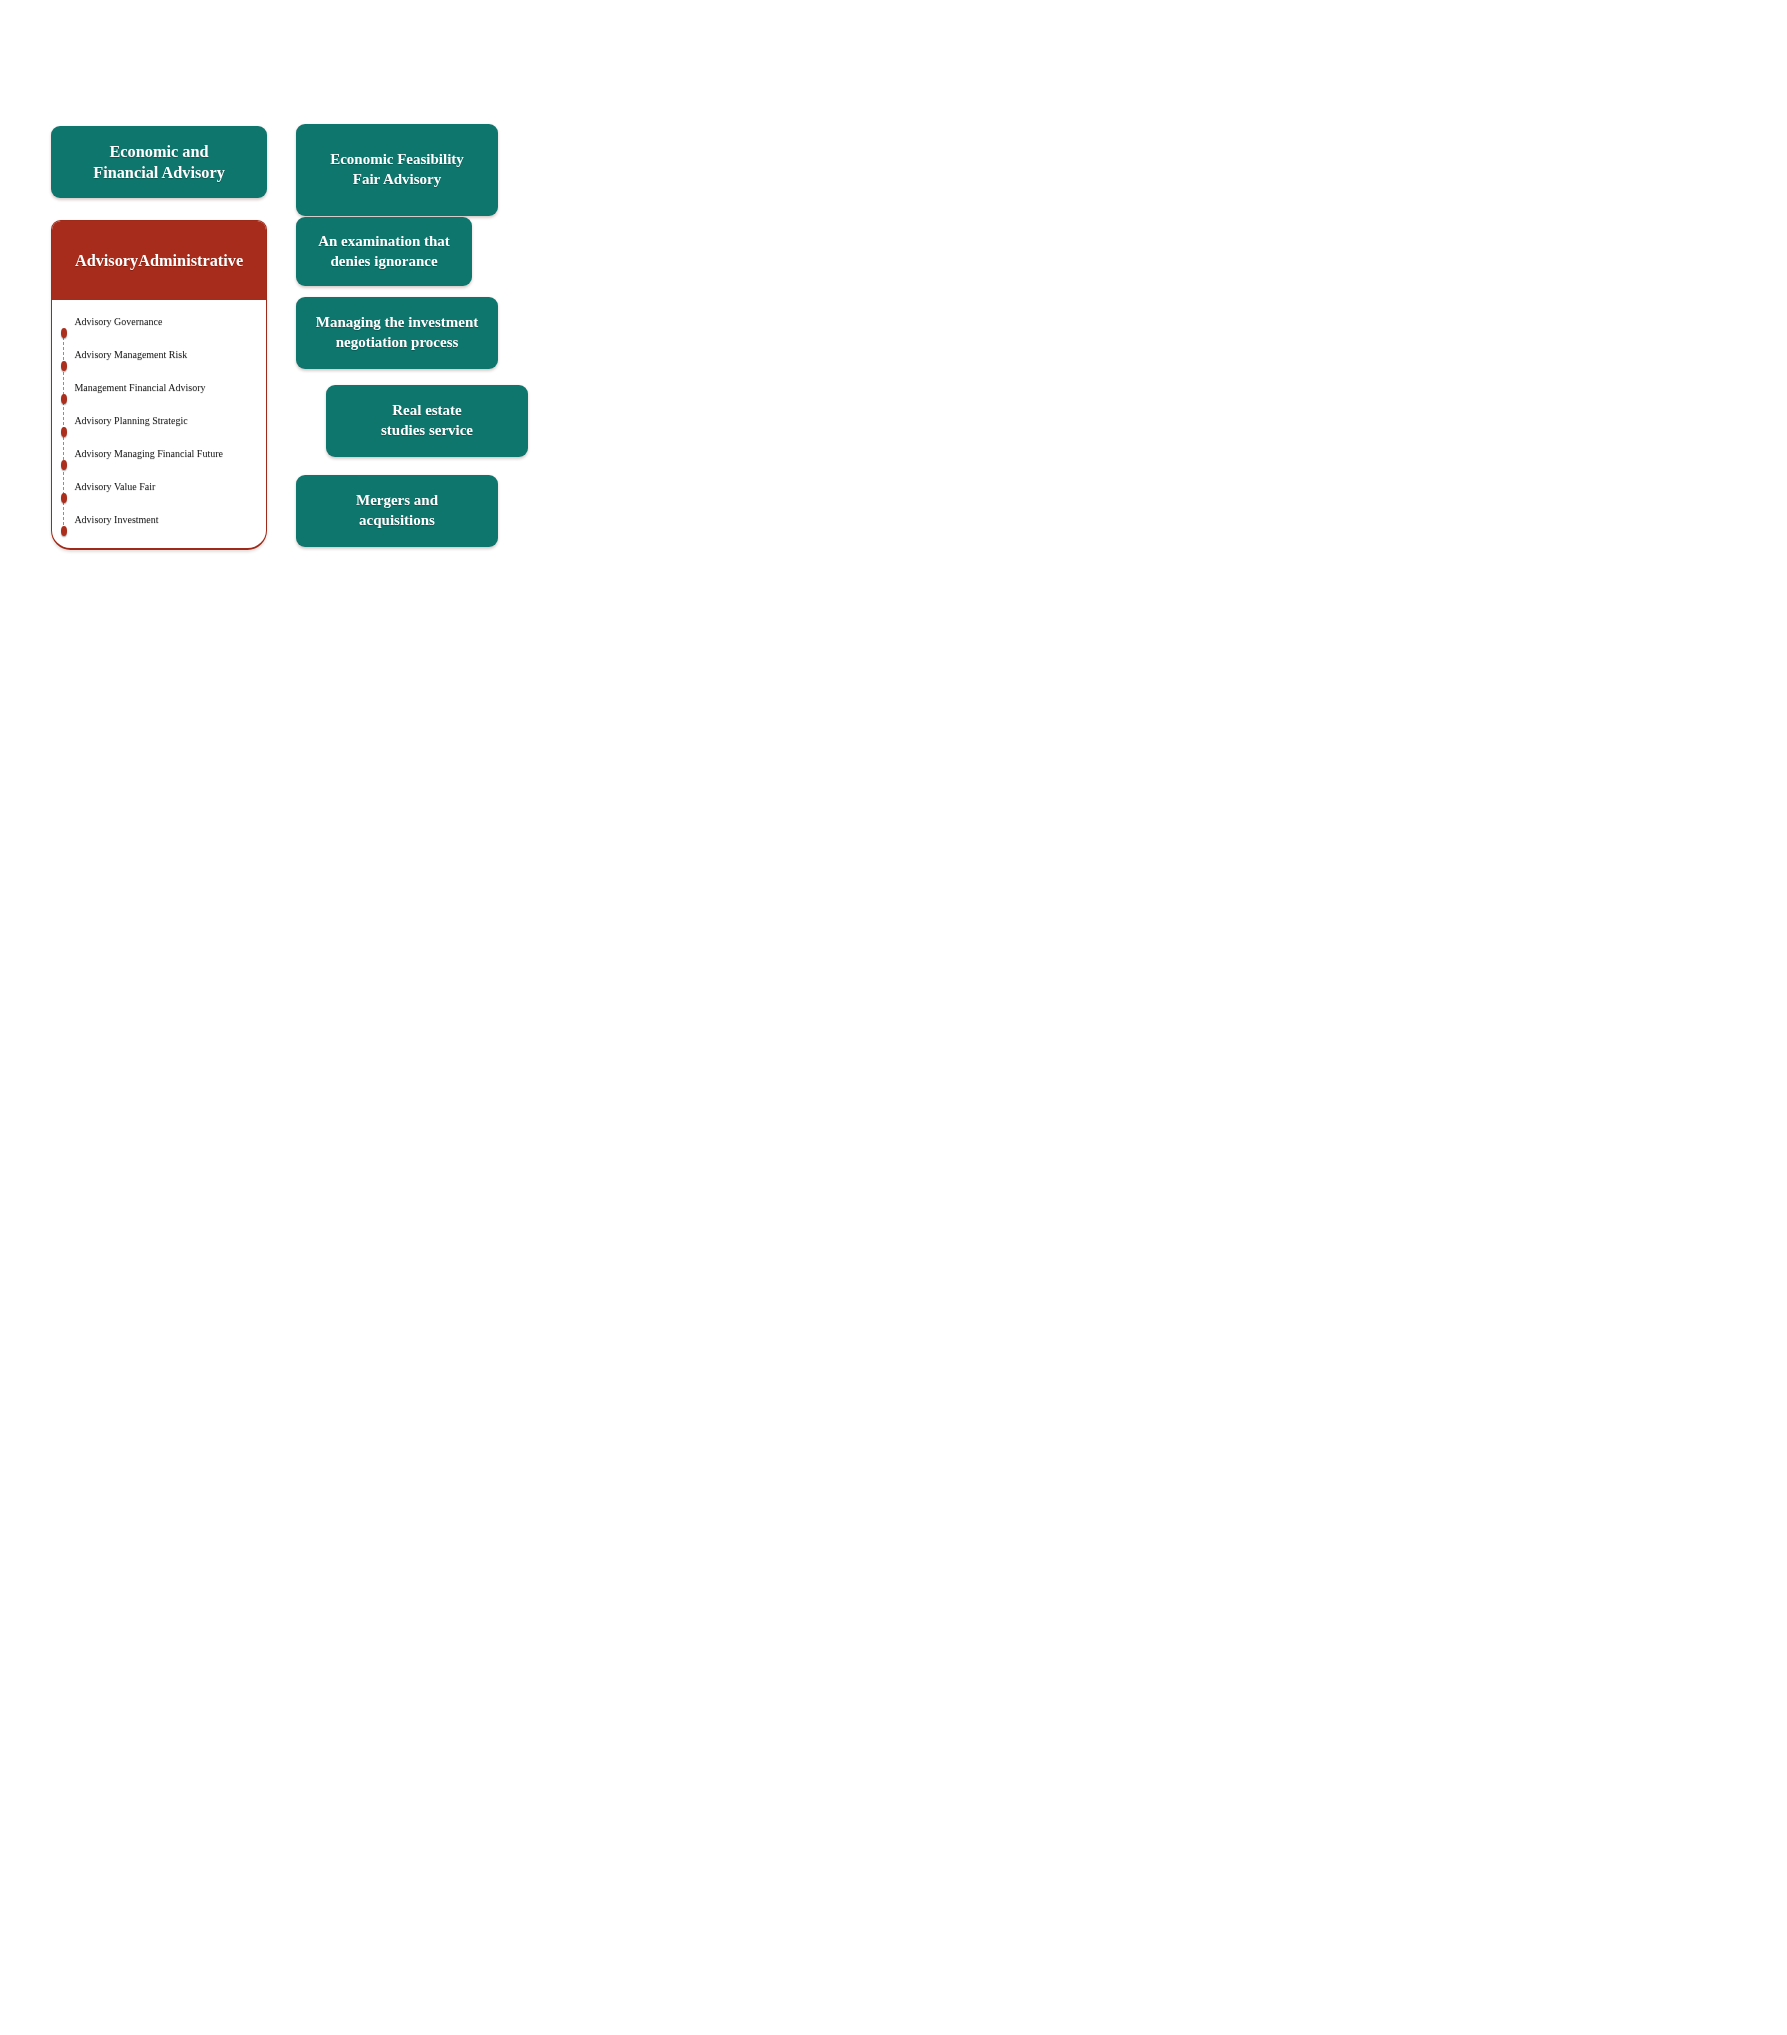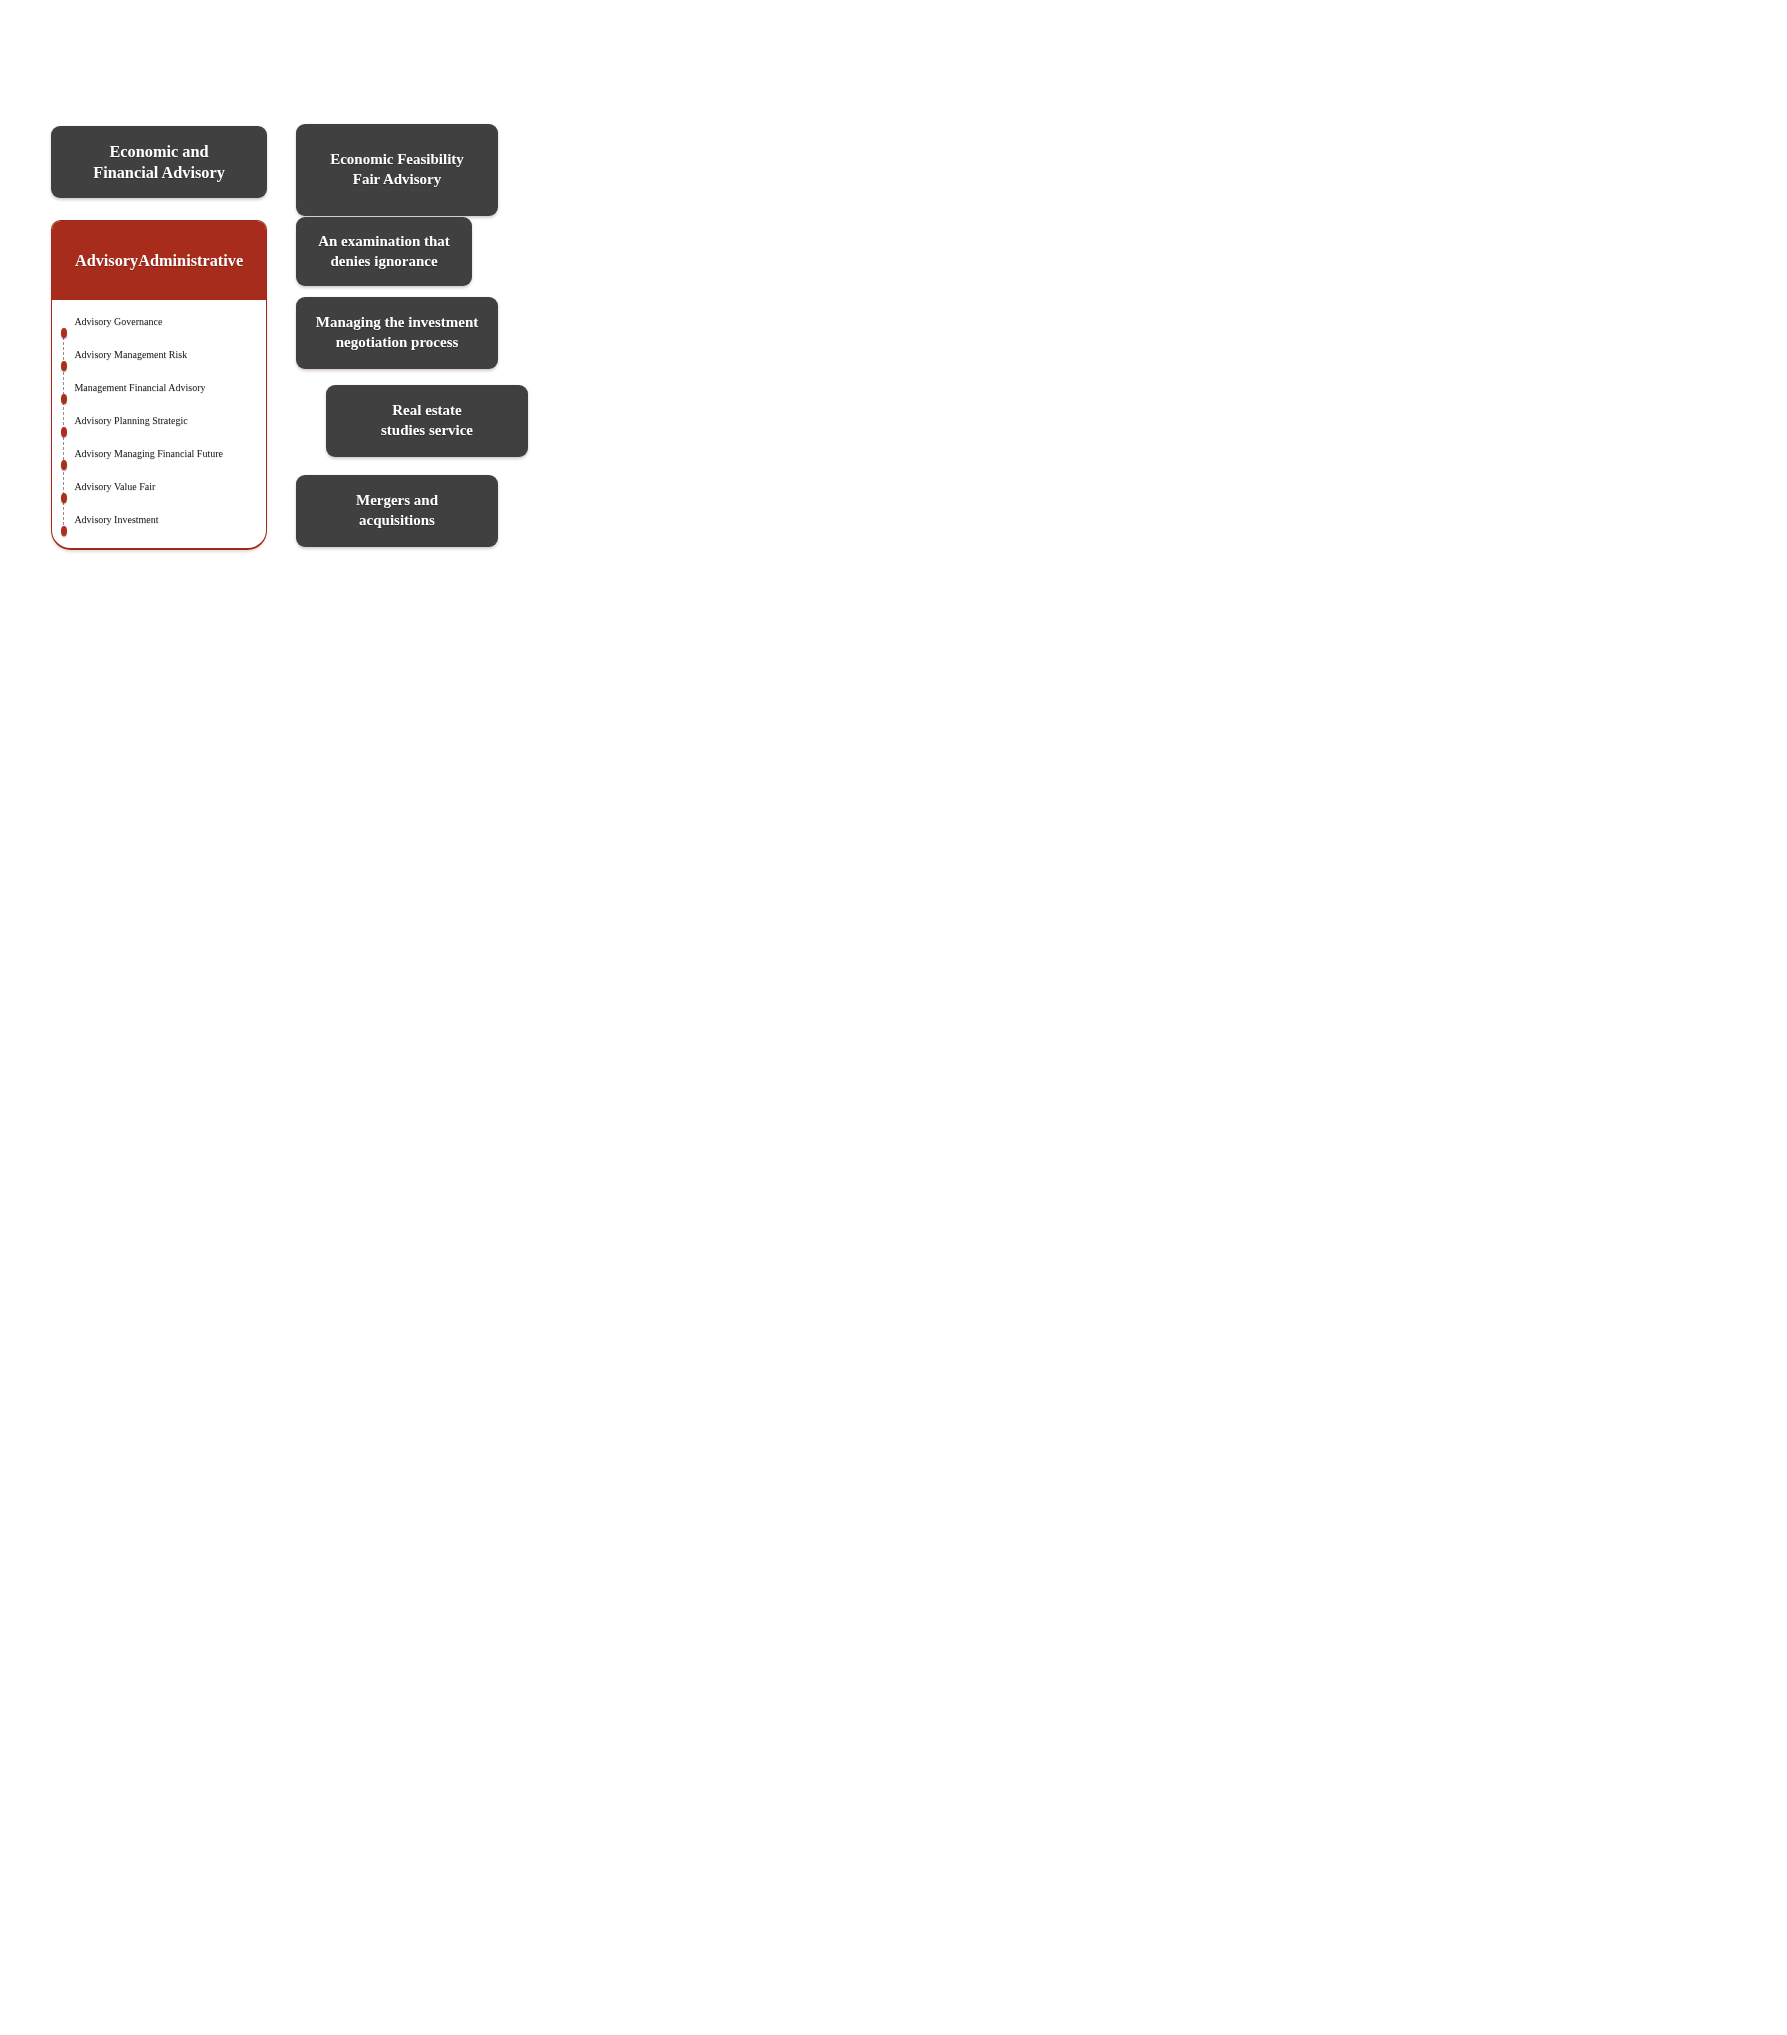--- a/index.html
+++ b/index.html
@@ -2,21 +2,21 @@
 <html style="font-size:6.5px"><head>
 <meta charset="utf-8">
 <style>
   html,body{margin:0;padding:0;}
   body{
     width:537px;height:639px;position:relative;background:#ffffff;
     font-family:"Liberation Serif","DejaVu Serif",serif;
     overflow:hidden;
   }
   .rbox{
-    position:absolute;background:#404040;border-radius:9px;
+    position:absolute;background:#0f766e;border-radius:9px;
     display:flex;flex-direction:column;justify-content:center;align-items:center;
     color:#ffffff;font-weight:700;text-align:center;
     box-shadow:0 1.2px 2.8px rgba(70,22,12,.22);
   }
   .ln{display:block;line-height:1.32;text-shadow:0 1.2px 0.8px rgba(0,0,0,.28);}
   #box-economic-financial{left:51px;top:126px;width:216px;height:72px;font-size:16.3px;}
   #box-feasibility{left:296px;top:124px;width:202px;height:92px;font-size:15px;}
   #box-examination{left:296px;top:217px;width:176px;height:69px;font-size:15px;}
   #box-negotiation{left:296px;top:297px;width:202px;height:72px;font-size:15px;}
   #box-realestate{left:296px;top:385px;width:202px;height:72px;font-size:15px;margin-left:30px;}

